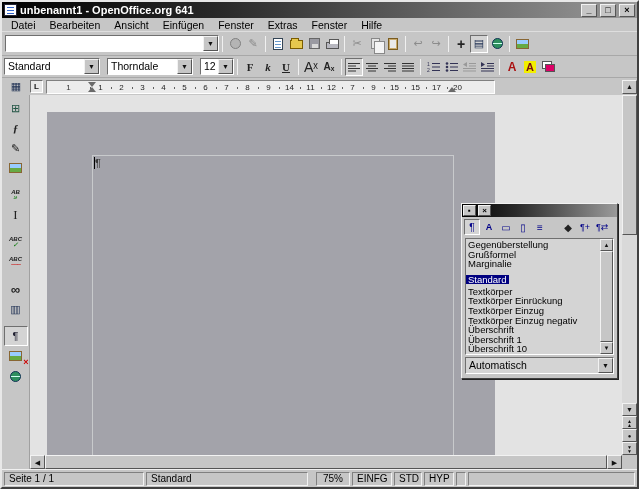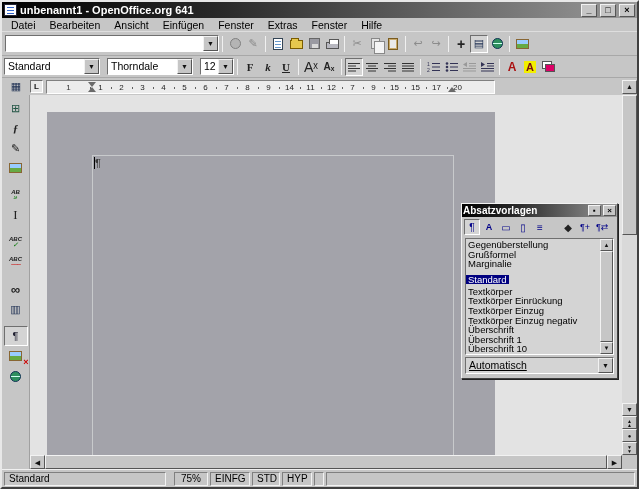--- a/index.html
+++ b/index.html
@@ -28,21 +28,21 @@
   .tbtn{height:18px;min-width:18px;display:flex;align-items:center;justify-content:center;
     background:transparent;border:1px solid transparent;padding:0 1px;font-size:11px;color:#222;}
   .tbtn.pressed{border-color:#6f6f6f #fff #fff #6f6f6f;background:#d4d4d4;}
   .tbtn .dis{color:#8b8b8b;}
   .sep{width:1px;height:16px;background:#8a8a8a;border-right:1px solid #f0f0f0;margin:0 3px;}
   .combo{display:flex;height:17px;border:1px solid;border-color:#6f6f6f #fff #fff #6f6f6f;background:#fff;}
   .combo input,.combo .combo-val{border:0;outline:none;flex:1;font-size:10.5px;padding:1px 3px;background:#fff;min-width:0;}
   .combo .drop{width:15px;background:#c6c6c6;border:1px solid;border-color:#f2f2f2 #555 #555 #f2f2f2;
     font-size:7px;line-height:13px;text-align:center;padding:0;color:#111;}
   .gray-combo{background:#d4d4d4;}
-  .gray-combo .combo-val{background:#d4d4d4;text-decoration:underline;}
+  .gray-combo .combo-val{background:#d4d4d4;}
 
   
   .i-page{width:10px;height:12px;background:#fff;border:1px solid #345;position:relative;}
   .i-page:before{content:"";position:absolute;left:1px;top:2px;right:1px;height:1px;background:#69c;box-shadow:0 3px 0 #69c,0 6px 0 #69c;}
   .i-folder{width:13px;height:9px;background:#e6c84e;border:1px solid #7a5c00;position:relative;margin-top:2px;}
   .i-folder:before{content:"";position:absolute;top:-3px;left:0;width:6px;height:2px;background:#e6c84e;border:1px solid #7a5c00;border-bottom:0;}
   .i-floppy{width:11px;height:11px;background:#9a9aa2;border:1px solid #666;position:relative;}
   .i-floppy:before{content:"";position:absolute;left:2px;bottom:0;width:6px;height:4px;background:#d9d9d9;}
   .i-printer{width:13px;height:7px;background:#b8b8c0;border:1px solid #555;position:relative;margin-top:4px;}
   .i-printer:before{content:"";position:absolute;left:2px;top:-4px;width:8px;height:4px;background:#fff;border:1px solid #555;border-bottom:0;}
@@ -492,32 +492,32 @@
     <span class="hspacer"></span>
     <div class="hscroll">
       <button class="scroll-btn">◀</button>
       <span class="hthumb"></span>
       <button class="scroll-btn">▶</button>
     </div>
     <span class="corner"></span>
   </div>
 
   <div class="statusbar">
+    <span class="sfield sf-page">Seite 1 / 1</span>
     <span class="sfield sf-style">Standard</span>
     <span class="sfield sf-zoom">75%</span>
     <span class="sfield sf-ins">EINFG</span>
     <span class="sfield sf-sel">STD</span>
     <span class="sfield sf-hyp">HYP</span>
     <span class="sfield sf-mini"></span>
     <span class="sfield sf-rest"></span>
   </div>
 
   <div class="stylist">
     <div class="titlebar">
-      <span class="title-text">Absatzvorlagen</span>
       <button class="winbtn">▪</button>
       <button class="winbtn">×</button>
     </div>
     <div class="stylist-toolbar">
       <button class="tbtn pressed">
           <span style="color:#008;">¶</span>
         </button>
       <button class="tbtn">
           <span style="color:#008;font-weight:bold;font-size:9px;">A</span>
         </button>

